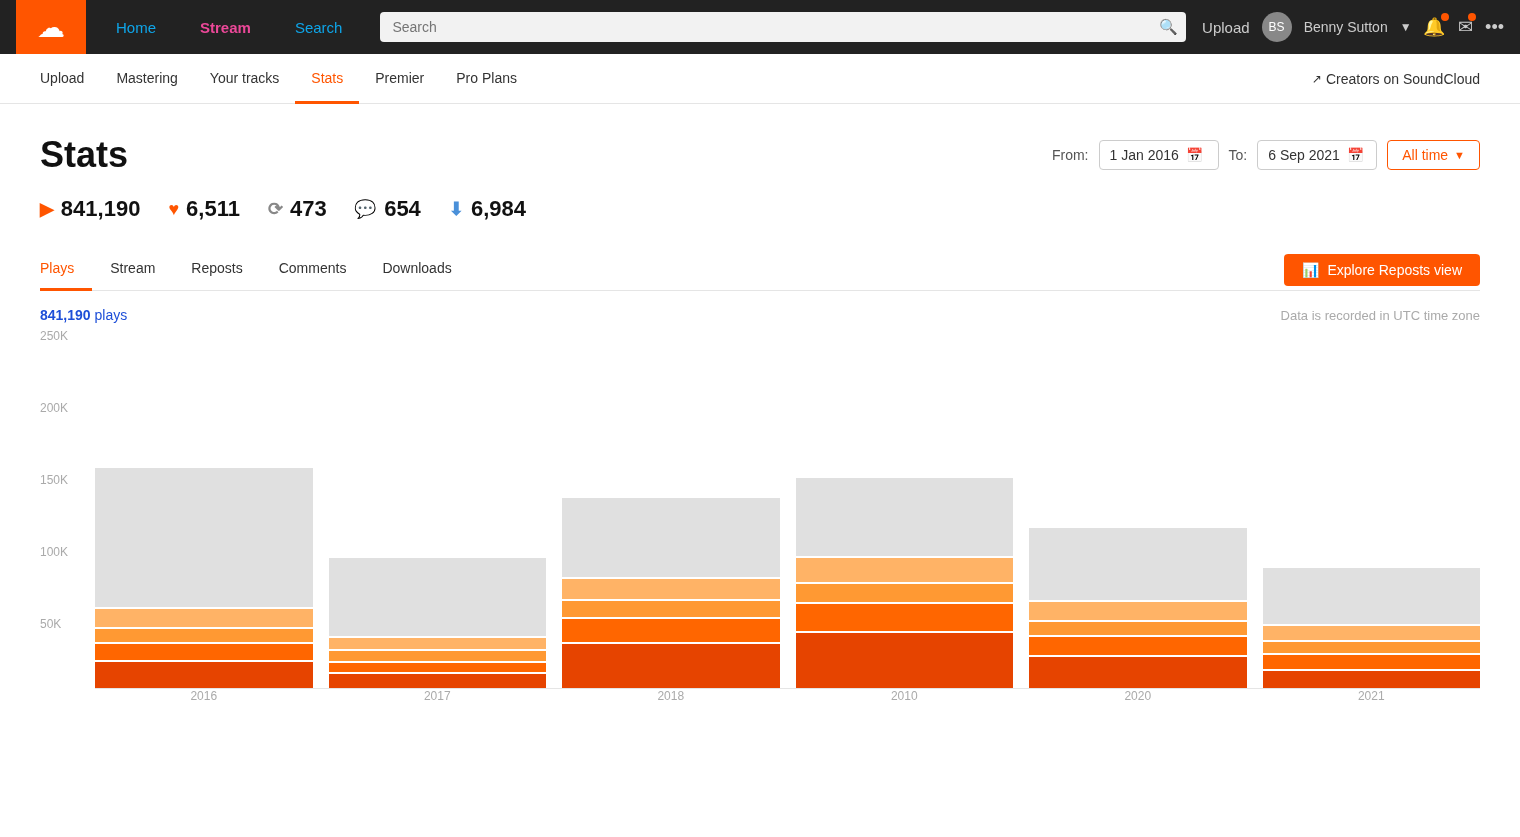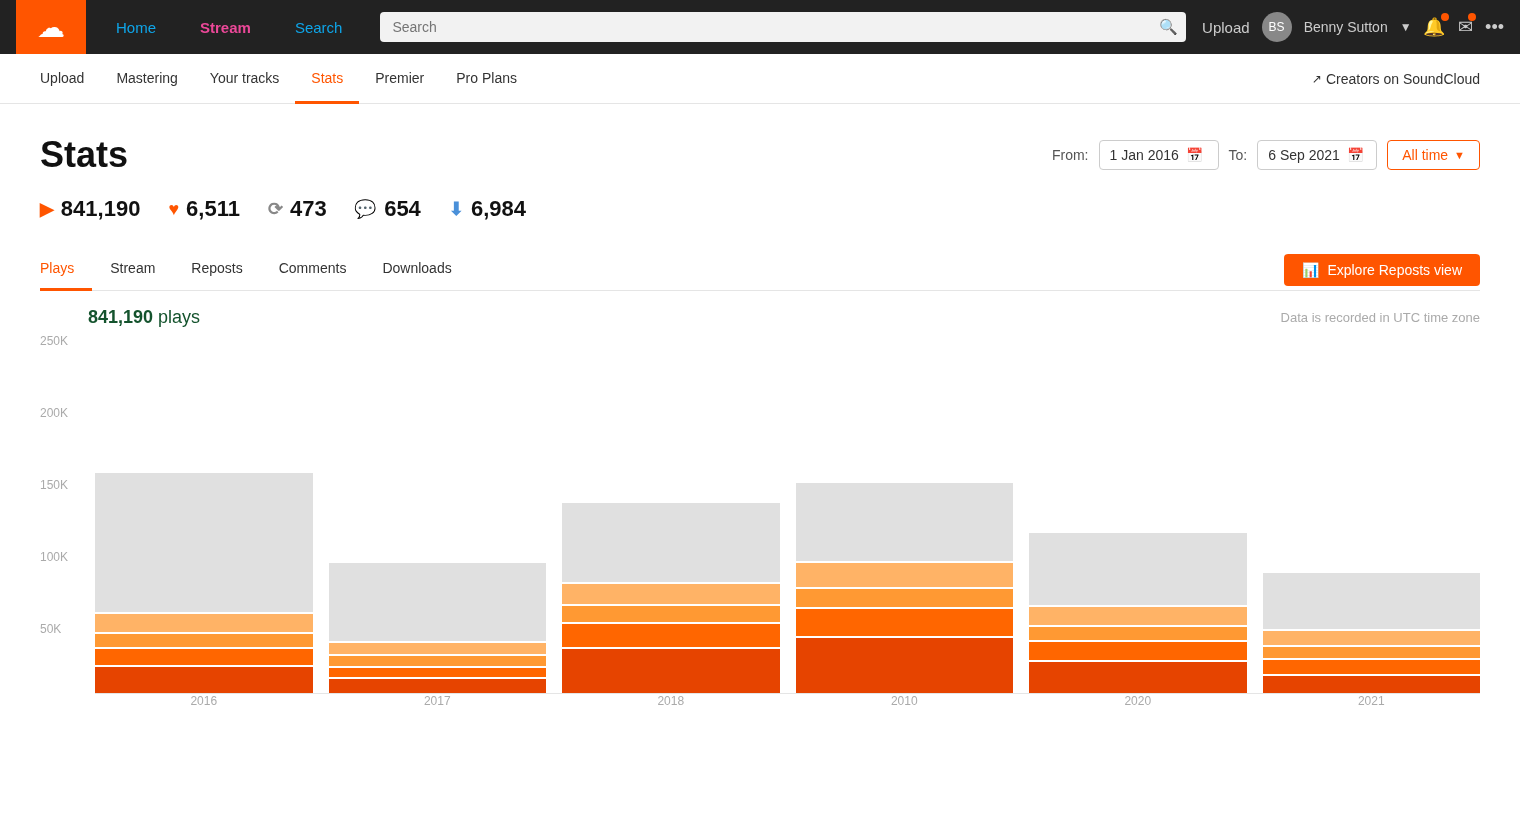--- a/index.html
+++ b/index.html
@@ -279,23 +279,22 @@
     }
 
     
     .chart-info {
       display: flex;
       align-items: center;
       justify-content: space-between;
       margin-bottom: 6px;
     }
     .chart-plays-label {
-      font-size: 18px;
-      color: #14532d;
-      margin-left: 48px;
+      font-size: 14px;
+      color: #1d4ed8;
     }
     .chart-plays-label strong { font-weight: 700; }
     .utc-note {
       font-size: 13px;
       color: #aaa;
     }
 
     .chart-wrapper {
       position: relative;
       height: 390px;

